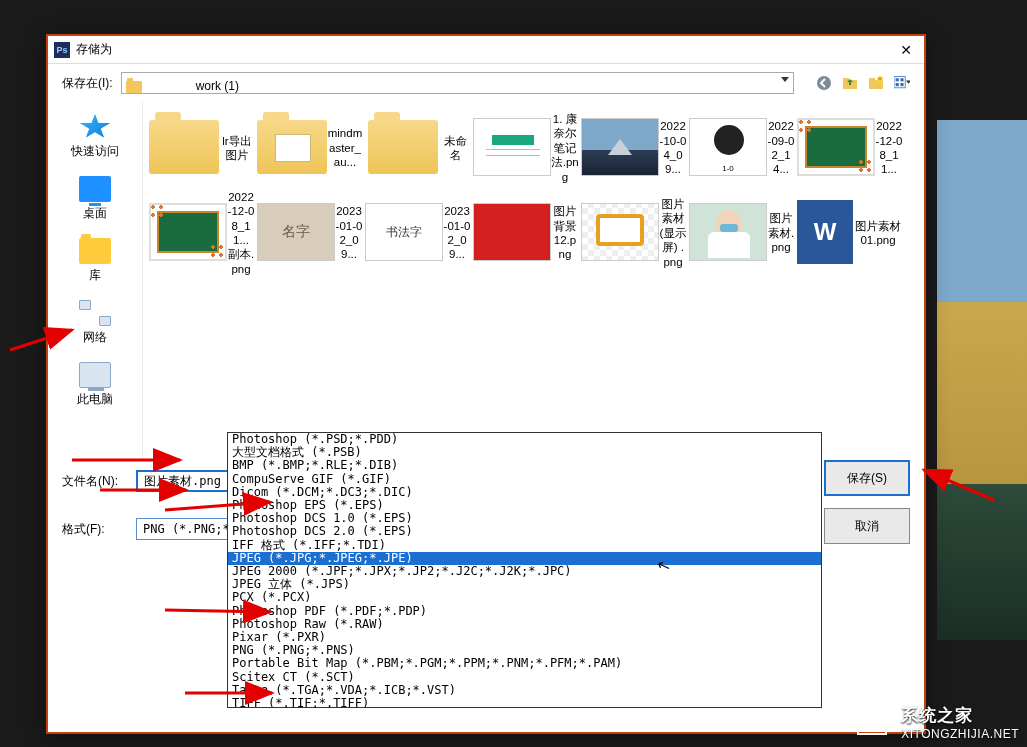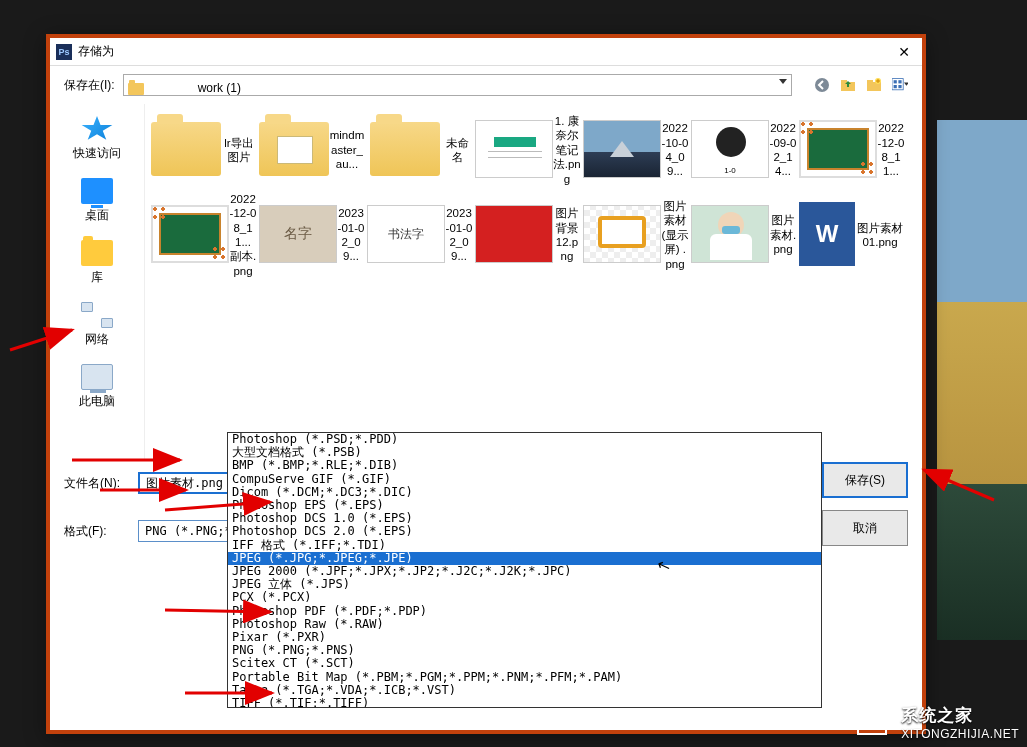--- a/index.html
+++ b/index.html
@@ -16,21 +16,21 @@
     position: absolute;
     right: 0; top: 120px;
     width: 90px; height: 520px;
     background: linear-gradient(to bottom, #7ea8c9 0%, #7ea8c9 35%, #c9a84d 35%, #b89440 70%, #2d4a3a 70%, #1a2f24 100%);
   }
   .dialog {
     position: absolute;
     left: 46px; top: 34px;
     width: 880px; height: 700px;
     background: #fff;
-    border: 4px solid #c2410c;
+    border: 2px solid #c2410c;
     box-shadow: 0 4px 20px rgba(0,0,0,.4);
   }
   .titlebar {
     height: 28px;
     display: flex; align-items: center;
     padding: 0 6px;
     border-bottom: 1px solid #ddd;
   }
   .ps-icon {
     width: 16px; height: 16px;
@@ -477,22 +477,22 @@
     <div class="dd-item">Photoshop DCS 2.0 (*.EPS)</div>
     <div class="dd-item">IFF 格式 (*.IFF;*.TDI)</div>
     <div class="dd-item selected">JPEG (*.JPG;*.JPEG;*.JPE)</div>
     <div class="dd-item">JPEG 2000 (*.JPF;*.JPX;*.JP2;*.J2C;*.J2K;*.JPC)</div>
     <div class="dd-item">JPEG 立体 (*.JPS)</div>
     <div class="dd-item">PCX (*.PCX)</div>
     <div class="dd-item">Photoshop PDF (*.PDF;*.PDP)</div>
     <div class="dd-item">Photoshop Raw (*.RAW)</div>
     <div class="dd-item">Pixar (*.PXR)</div>
     <div class="dd-item">PNG (*.PNG;*.PNS)</div>
+    <div class="dd-item">Portable Bit Map (*.PBM;*.PGM;*.PPM;*.PNM;*.PFM;*.PAM)</div>
     <div class="dd-item">Scitex CT (*.SCT)</div>
-    <div class="dd-item">Portable Bit Map (*.PBM;*.PGM;*.PPM;*.PNM;*.PFM;*.PAM)</div>
     <div class="dd-item">Targa (*.TGA;*.VDA;*.ICB;*.VST)</div>
     <div class="dd-item">TIFF (*.TIF;*.TIFF)</div>
   </div>
 <div class="cursor-arrow">↖</div>
 
 <svg style="position:absolute;left:0;top:0;width:1027px;height:747px;pointer-events:none">
   <defs>
     <marker id="ah" markerWidth="10" markerHeight="8" refX="9" refY="4" orient="auto">
       <path d="M0,0 L10,4 L0,8 Z" fill="#e20000"></path>
     </marker>

